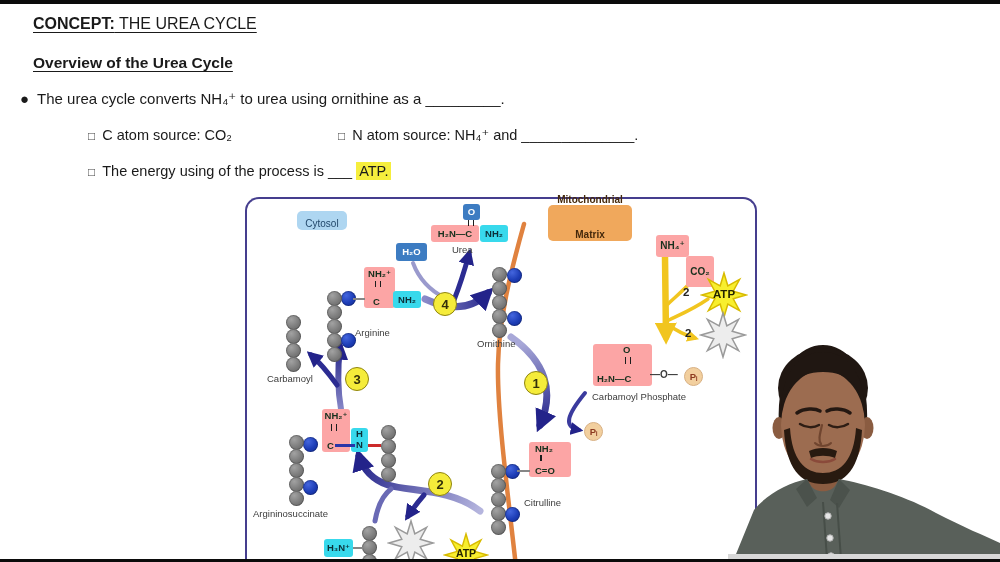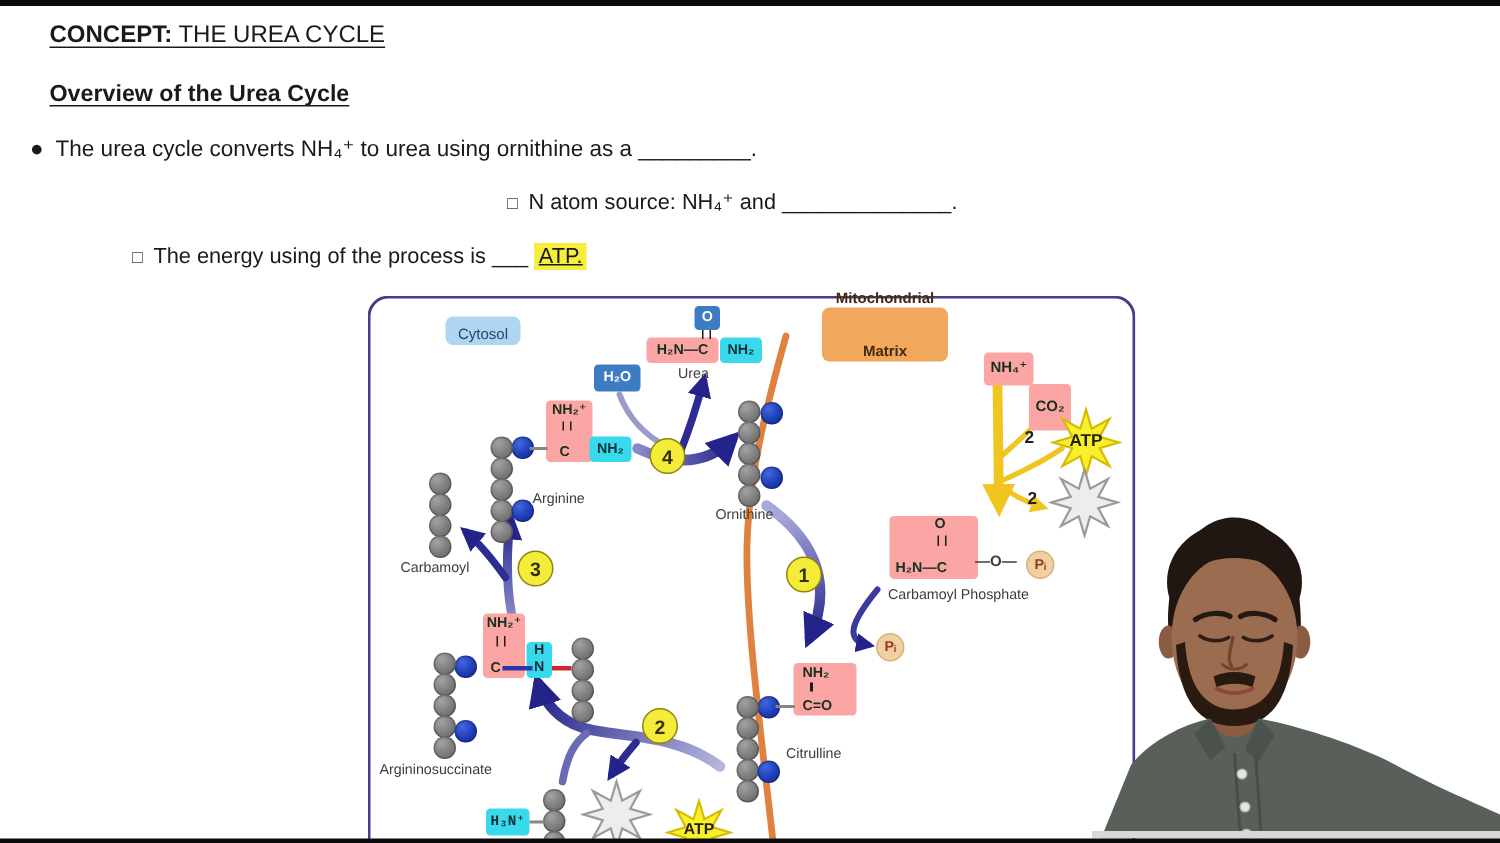--- a/index.html
+++ b/index.html
@@ -15,21 +15,21 @@
   .concept{left:33px;top:15px;font-size:16px;}
   .concept b{font-weight:bold;}
   .subtitle{left:33px;top:54px;font-size:15.5px;font-weight:bold;}
   .bullet{left:20px;top:90px;font-size:15px;}
   .bullet .txt{margin-left:8px;}
   .subrow{font-size:14.5px;}
   .sq{color:#444;margin-right:7px;font-size:12px;}
   .sub1{left:88px;top:127px;}
   .sub2{left:338px;top:127px;}
   .sub3{left:88px;top:163px;}
-  .hl{background:#f6ee3d;padding:1px 3px;text-decoration:underline;}
+  .hl{background:#f6ee3d;padding:1px 3px;}
 
   
   .diagram{position:absolute;left:245px;top:197px;width:508px;height:372px;background:#fff;
            border:2.5px solid #453e8e;border-radius:14px 14px 0 0;border-bottom:none;z-index:1;}
   .dsvg{position:absolute;left:0;top:0;pointer-events:none;}
   .gbox,.cybox,.blubox{position:absolute;border-radius:3px;display:flex;align-items:center;
         justify-content:center;font-size:9.5px;font-weight:bold;line-height:1;}
   .gbox{background:#fca5a5;color:#17301d;}
   .cybox{background:#38d9ec;color:#0c3038;}
   .blubox{background:#3d7cc2;color:#fff;}
@@ -71,20 +71,23 @@
 
   <div class="hline concept">
     <span class="uline"><b>CONCEPT:</b><span> THE UREA CYCLE</span></span>
   </div>
   <div class="hline subtitle">
     <span class="uline">Overview of the Urea Cycle</span>
   </div>
   <div class="hline bullet">
     <span>●</span><span class="txt">The urea cycle converts NH₄⁺ to urea using ornithine as a _________.</span>
   </div>
+  <div class="hline subrow sub1">
+    <span class="sq">□</span><span>C atom source: CO₂</span>
+  </div>
   <div class="hline subrow sub2">
     <span class="sq">□</span><span>N atom source: NH₄⁺ and ______________.</span>
   </div>
   <div class="hline subrow sub3">
     <span class="sq">□</span><span>The energy using of the process is ___ </span><span class="hl">ATP.</span>
   </div>
 
   <div class="diagram">
 
     <svg class="dsvg" width="506" height="370" viewBox="0 0 506 370">
@@ -238,21 +241,21 @@
     <div class="bead" style="left:42px;top:292px;"></div>
     <div class="bead blue" style="left:56px;top:281px;"></div>
     <div class="dlabel" style="left:6px;top:309px;">Argininosuccinate</div>
 
     <div class="bead" style="left:39px;top:116px;"></div>
     <div class="bead" style="left:39px;top:130px;"></div>
     <div class="bead" style="left:39px;top:144px;"></div>
     <div class="bead" style="left:39px;top:158px;"></div>
     <div class="dlabel" style="left:20px;top:174px;">Carbamoyl</div>
 
-    <div class="cybox" style="left:77px;top:340px;width:29px;height:18px;font-family:Liberation Mono, monospace;">H₃N⁺</div>
+    <div class="cybox" style="left:77px;top:340px;width:29px;height:18px;">H₃N⁺</div>
     <div class="bond" style="left:106px;top:348px;width:10px;"></div>
     <div class="bead" style="left:115px;top:327px;"></div>
     <div class="bead" style="left:115px;top:341px;"></div>
     <div class="bead" style="left:115px;top:355px;"></div>
 
     <svg class="star" style="left:140px;top:320px;" width="48" height="48" viewBox="0 0 48 48">
       <polygon points="46,24 33.2,27.8 39.6,39.6 27.8,33.2 24,46 20.2,33.2 8.4,39.6 14.8,27.8 2,24 14.8,20.2 8.4,8.4 20.2,14.8 24,2 27.8,14.8 39.6,8.4 33.2,20.2" fill="#ededed" stroke="#9a9a9a" stroke-width="1.5"></polygon>
     </svg>
     <svg class="star" style="left:196px;top:333px;" width="46" height="46" viewBox="0 0 48 48">
       <polygon points="46,24 33.2,27.8 39.6,39.6 27.8,33.2 24,46 20.2,33.2 8.4,39.6 14.8,27.8 2,24 14.8,20.2 8.4,8.4 20.2,14.8 24,2 27.8,14.8 39.6,8.4 33.2,20.2" fill="#f8ef2e" stroke="#d8bb00" stroke-width="1.5"></polygon>

